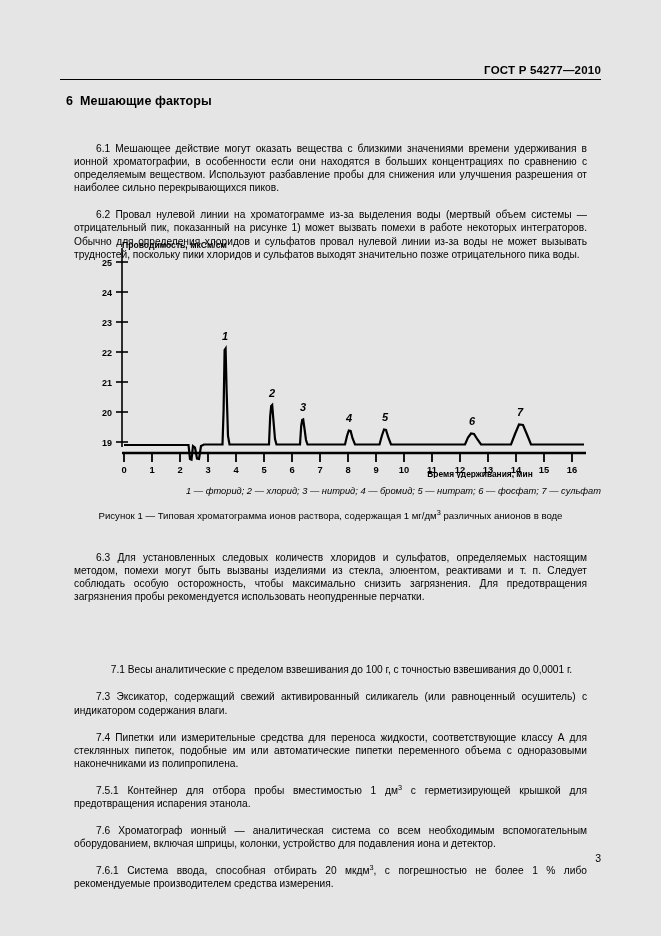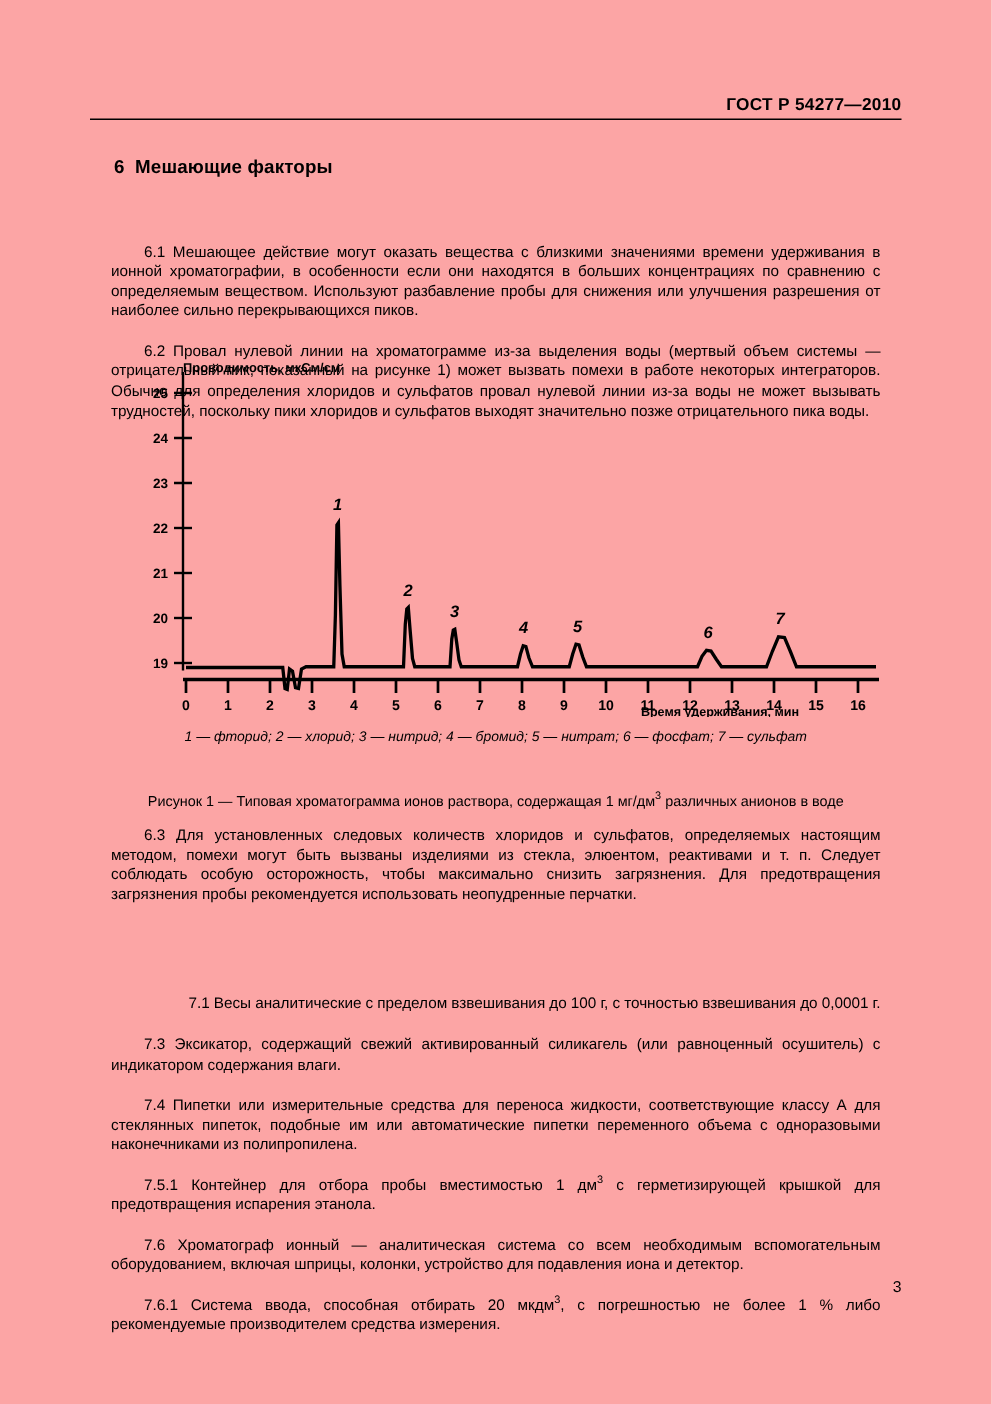--- a/index.html
+++ b/index.html
@@ -13,21 +13,21 @@
     position: relative;
     font-family: "Liberation Sans", sans-serif;
     color: #000000;
     overflow: hidden;
   }
   .page {
     position: absolute;
     left: 0; top: 0;
     width: 661px;
     height: 936px;
-    background: #fca5a5;
+    background: #e5e5e5;
   }
 
   
   .header {
     position: absolute;
     left: 60px;
     top: 58px;
     width: 541px;
     height: 22px;
     border-bottom: 1.3px solid #000;
@@ -46,38 +46,38 @@
   
   .content {
     position: absolute;
     left: 60px;
     top: 88px;
     width: 541px;
   }
   h2.sect {
     font-size: 12.5px;
     font-weight: bold;
-    margin: 16px;
+    margin: 6px;
     padding: 0;
     letter-spacing: 0.1px;
   }
   .sect-num { margin-right: 7px; }
 
   p.para {
     font-size: 10.2px;
     line-height: 13.1px;
     margin: 14px;
     padding: 0;
     text-align: justify;
     text-justify: inter-word;
     hyphens: manual;
     word-spacing: -0.1px;
   }
   p.para.indent { text-indent: 22px; }
-  p.para.noj { text-align: right; }
+  p.para.noj { text-align: center; }
   .gap-14 { height: 14px; }
   .gap-18 { height: 18px; }
 
   sup { font-size: 7.3px; vertical-align: super; line-height: 0; }
 
   
   .figure {
     position: absolute;
     left: 60px;
     top: 240px;
@@ -88,34 +88,33 @@
     width: 541px;
     height: 238px;
   }
   .chart-svg { display: block; }
 
   .legend-line {
     position: absolute;
     left: 0;
     top: 246px;
     width: 541px;
-    text-align: center;
+    text-align: right;
     font-size: 9.3px;
     font-style: italic;
     white-space: nowrap;
   }
 
   .fig-caption {
     position: absolute;
     left: 0;
     top: 270px;
     width: 541px;
     text-align: center;
     font-size: 9.6px;
-    margin-top: 19px;
   }
 
   
   .lower {
     position: absolute;
     left: 60px;
     top: 537px;
     width: 541px;
   }
 

